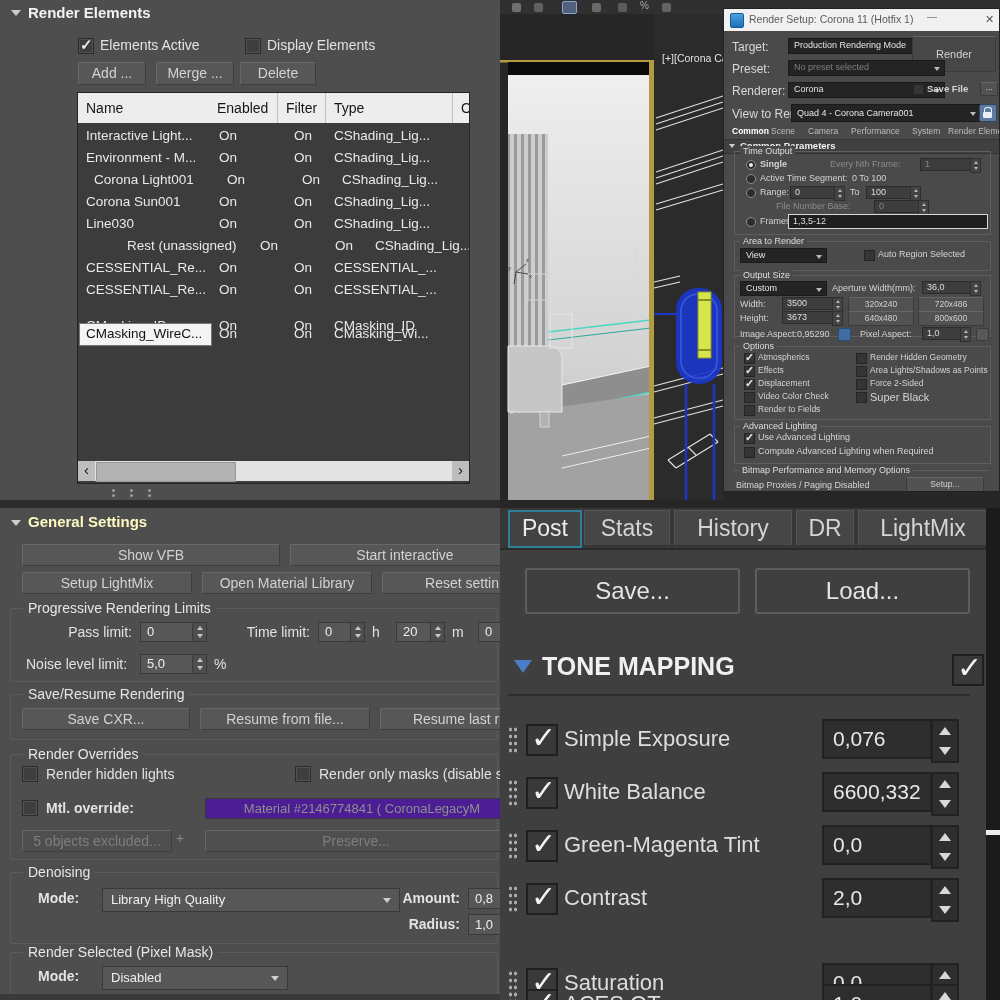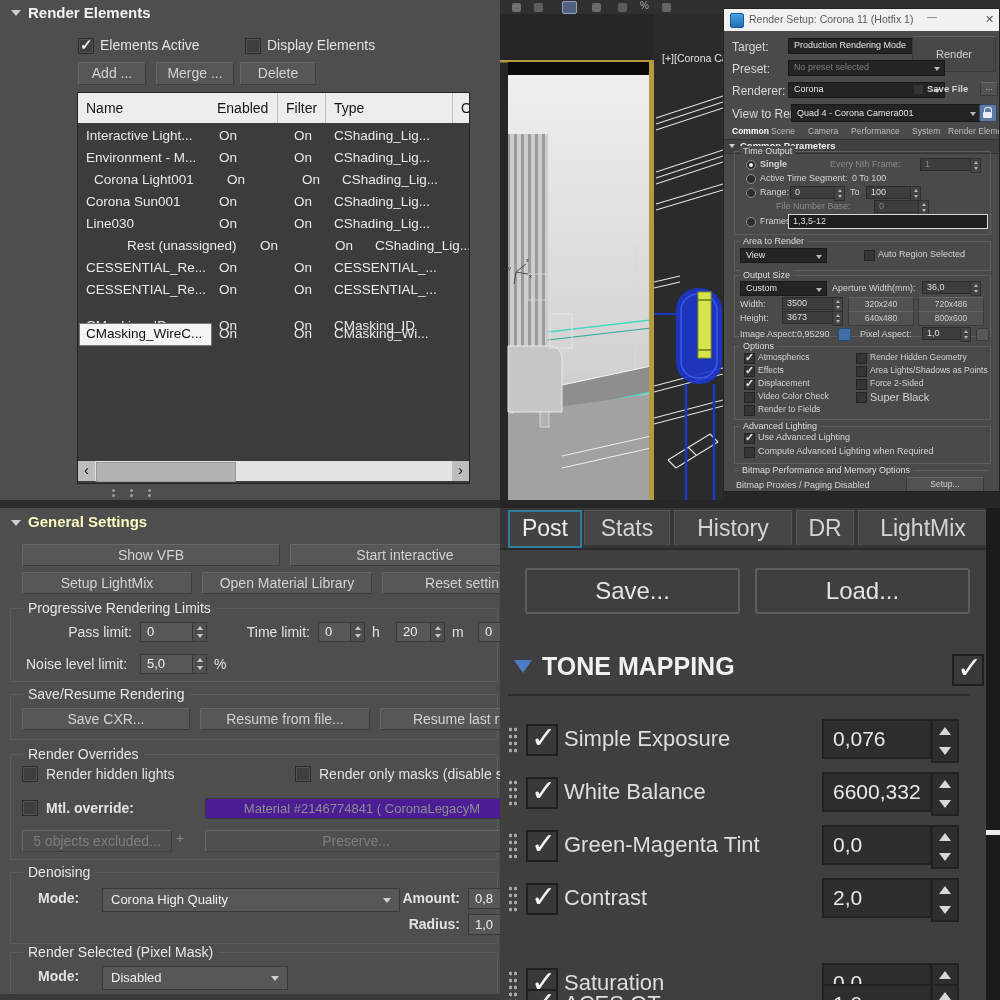--- a/index.html
+++ b/index.html
@@ -438,21 +438,21 @@
   <div class="lbl b" style="left:46px;top:292px;">Mtl. override:</div>
   <div class="fld dis" style="left:205px;top:290px;width:300px;height:19px;line-height:19px;text-align:center;">Material #2146774841  ( CoronaLegacyM</div>
   <div class="btn dis" style="left:22px;top:322px;width:148px;height:20px;line-height:20px;">5 objects excluded...</div>
   <div class="lbl" style="left:176px;top:322px;color:#8a8a8a;">+</div>
   <div class="btn dis" style="left:205px;top:322px;width:300px;height:20px;line-height:20px;">Preserve...</div>
 
   <div class="fs" style="left:10px;top:364px;width:486px;height:70px;">
     <div class="cap">Denoising</div>
   </div>
   <div class="lbl b" style="left:38px;top:382px;">Mode:</div>
-  <div class="dd" style="left:102px;top:380px;width:288px;height:22px;line-height:22px;">Corona High Quality</div>
+  <div class="dd" style="left:102px;top:380px;width:288px;height:22px;line-height:22px;">Library High Quality</div>
   <div class="lbl b" style="left:398px;top:382px;width:62px;text-align:right;">Amount:</div>
   <div class="fld" style="left:468px;top:380px;width:52px;height:19px;line-height:19px;">0,8</div>
   <div class="lbl b" style="left:398px;top:408px;width:62px;text-align:right;">Radius:</div>
   <div class="fld" style="left:468px;top:406px;width:52px;height:19px;line-height:19px;">1,0</div>
 
   <div class="fs" style="left:10px;top:444px;width:486px;height:42px;">
     <div class="cap">Render Selected (Pixel Mask)</div>
   </div>
   <div class="lbl b" style="left:38px;top:460px;">Mode:</div>
   <div class="dd" style="left:102px;top:458px;width:176px;height:22px;line-height:22px;">Disabled</div>

